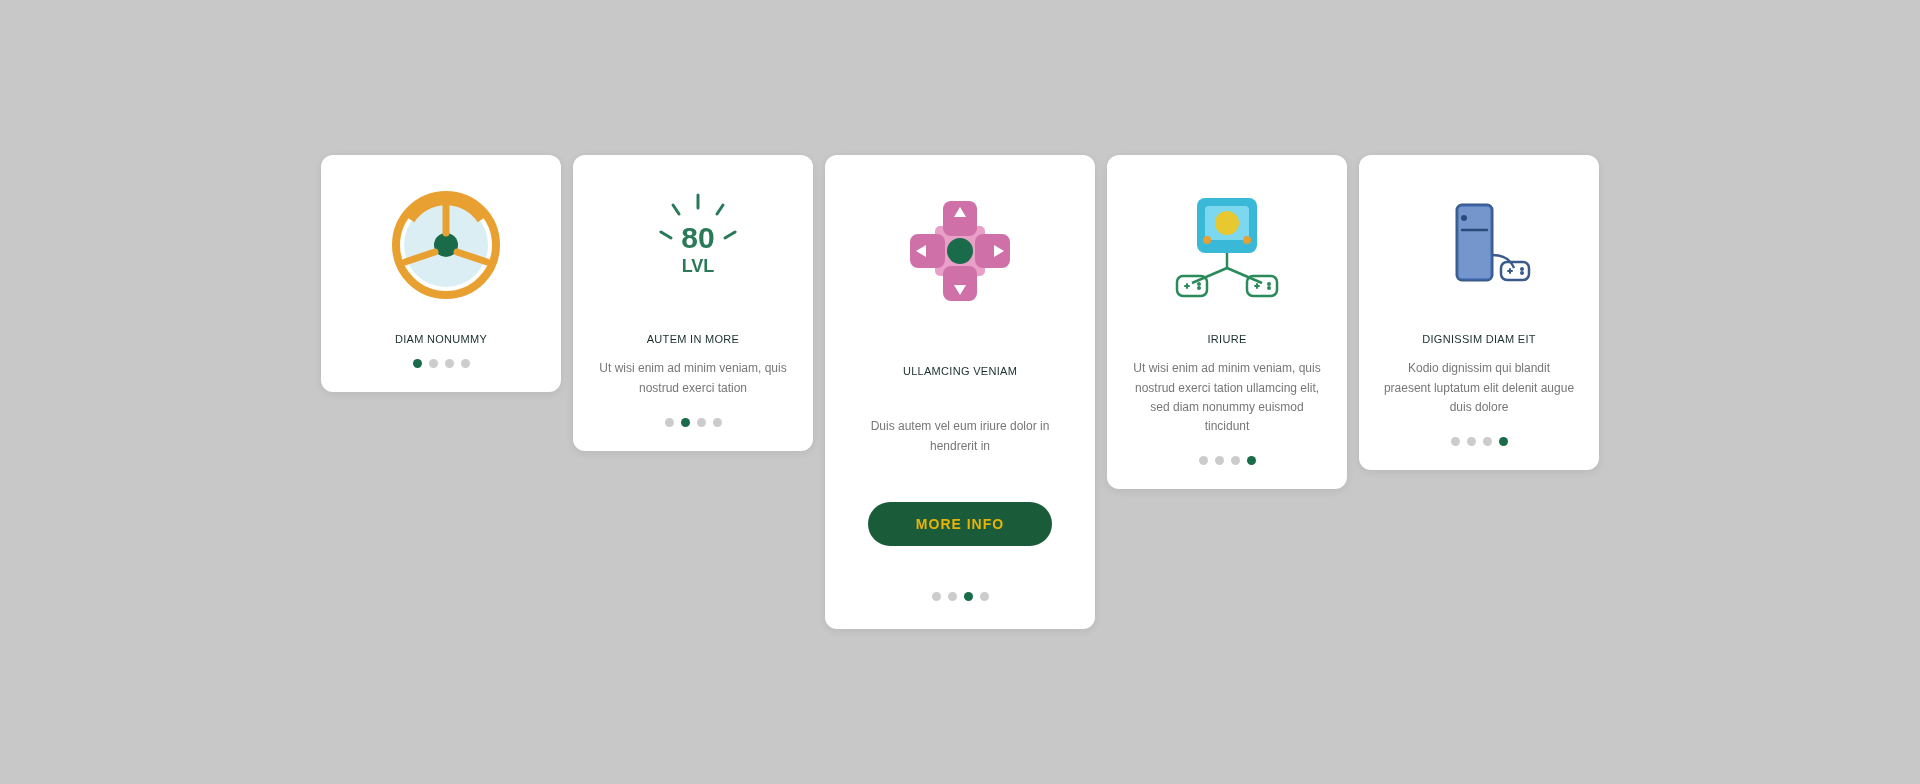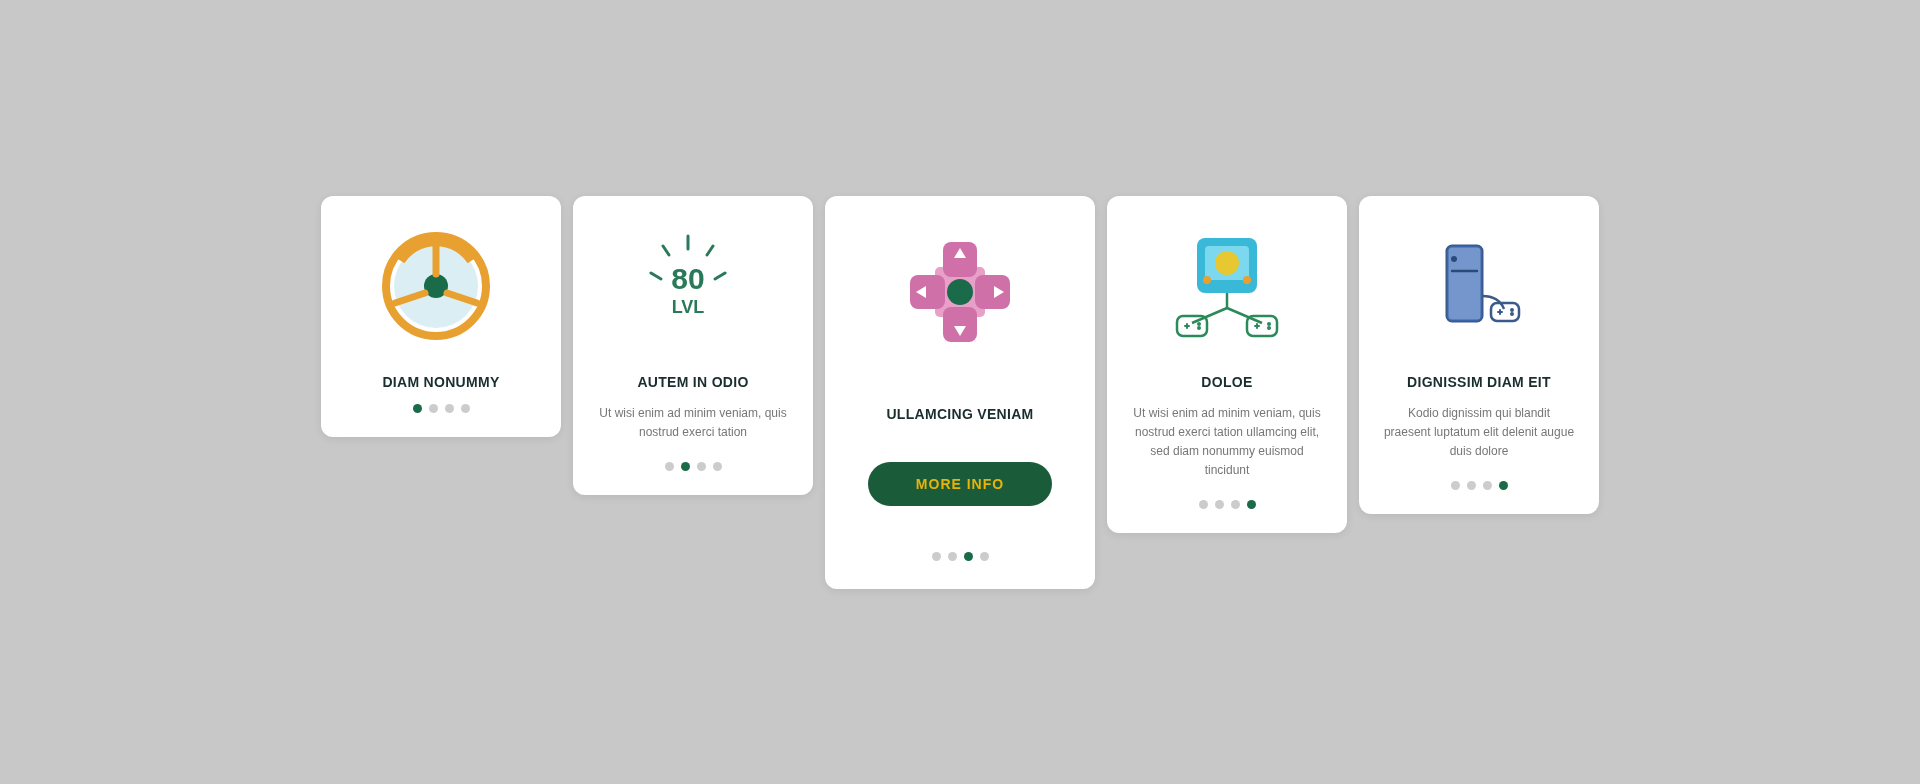--- a/index.html
+++ b/index.html
@@ -31,26 +31,26 @@
       width: 270px;
       padding-top: 36px;
       padding-bottom: 28px;
       gap: 26px;
     }
     .icon-area {
       width: 120px;
       height: 120px;
       display: flex;
       align-items: center;
-      justify-content: flex-start;
+      justify-content: flex-end;
       margin-bottom: 28px;
     }
     .card-title {
-      font-weight: 700;
-      font-size: 14px;
+      font-weight: 400;
+      font-size: 11px;
       color: #1a2e2e;
       text-align: center;
       margin-bottom: 14px;
       letter-spacing: 0.3px;
     }
     .card-text {
       font-size: 12px;
       color: #777;
       text-align: center;
       line-height: 1.6;
@@ -126,21 +126,21 @@
         <line x1="18" y1="42" x2="28" y2="48" stroke="#2a7a5a" stroke-width="3" stroke-linecap="round"></line>
         <line x1="92" y1="42" x2="82" y2="48" stroke="#2a7a5a" stroke-width="3" stroke-linecap="round"></line>
         <line x1="30" y1="15" x2="36" y2="24" stroke="#2a7a5a" stroke-width="3" stroke-linecap="round"></line>
         <line x1="80" y1="15" x2="74" y2="24" stroke="#2a7a5a" stroke-width="3" stroke-linecap="round"></line>
 
         <text x="55" y="58" text-anchor="middle" font-size="30" font-weight="900" fill="#2a7a5a" font-family="Arial">80</text>
 
         <text x="55" y="82" text-anchor="middle" font-size="18" font-weight="700" fill="#2a7a5a" font-family="Arial">LVL</text>
       </svg>
     </div>
-    <div class="card-title">AUTEM IN ODIO</div>
+    <div class="card-title">AUTEM IN MORE</div>
     <div class="card-text">Ut wisi enim ad minim veniam, quis nostrud exerci tation</div>
     <div class="dots">
       <div class="dot"></div>
       <div class="dot active"></div>
       <div class="dot"></div>
       <div class="dot"></div>
     </div>
   </div>
 
   <div class="card center">
@@ -162,20 +162,21 @@
         <polygon points="60,16 54,26 66,26" fill="#ffffff"></polygon>
 
         <polygon points="60,104 54,94 66,94" fill="#ffffff"></polygon>
 
         <polygon points="16,60 26,54 26,66" fill="#ffffff"></polygon>
 
         <polygon points="104,60 94,54 94,66" fill="#ffffff"></polygon>
       </svg>
     </div>
     <div class="card-title">ULLAMCING VENIAM</div>
+    <div class="card-text">Duis autem vel eum iriure dolor in hendrerit in</div>
     <button class="more-info-btn">MORE INFO</button>
     <div class="dots">
       <div class="dot"></div>
       <div class="dot"></div>
       <div class="dot active"></div>
       <div class="dot"></div>
     </div>
   </div>
 
   <div class="card">
@@ -201,21 +202,21 @@
         <circle cx="32" cy="96" r="2" fill="#2a8a5a"></circle>
         <circle cx="32" cy="100" r="2" fill="#2a8a5a"></circle>
 
         <rect x="80" y="88" width="30" height="20" rx="6" fill="none" stroke="#2a8a5a" stroke-width="2.5"></rect>
         <line x1="88" y1="98" x2="92" y2="98" stroke="#2a8a5a" stroke-width="2" stroke-linecap="round"></line>
         <line x1="90" y1="96" x2="90" y2="100" stroke="#2a8a5a" stroke-width="2" stroke-linecap="round"></line>
         <circle cx="102" cy="96" r="2" fill="#2a8a5a"></circle>
         <circle cx="102" cy="100" r="2" fill="#2a8a5a"></circle>
       </svg>
     </div>
-    <div class="card-title">DOLOE</div>
+    <div class="card-title">IRIURE</div>
     <div class="card-text">Ut wisi enim ad minim veniam, quis nostrud exerci tation ullamcing elit, sed diam nonummy euismod tincidunt</div>
     <div class="dots">
       <div class="dot"></div>
       <div class="dot"></div>
       <div class="dot"></div>
       <div class="dot active"></div>
     </div>
   </div>
 
   <div class="card">

